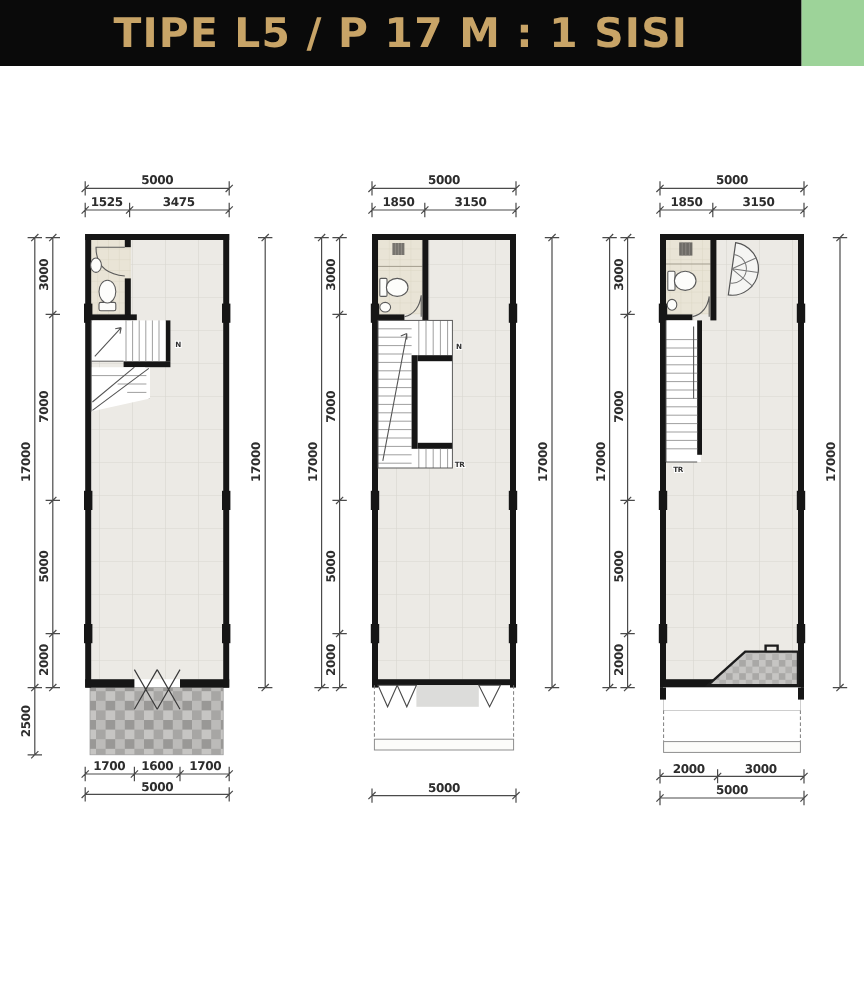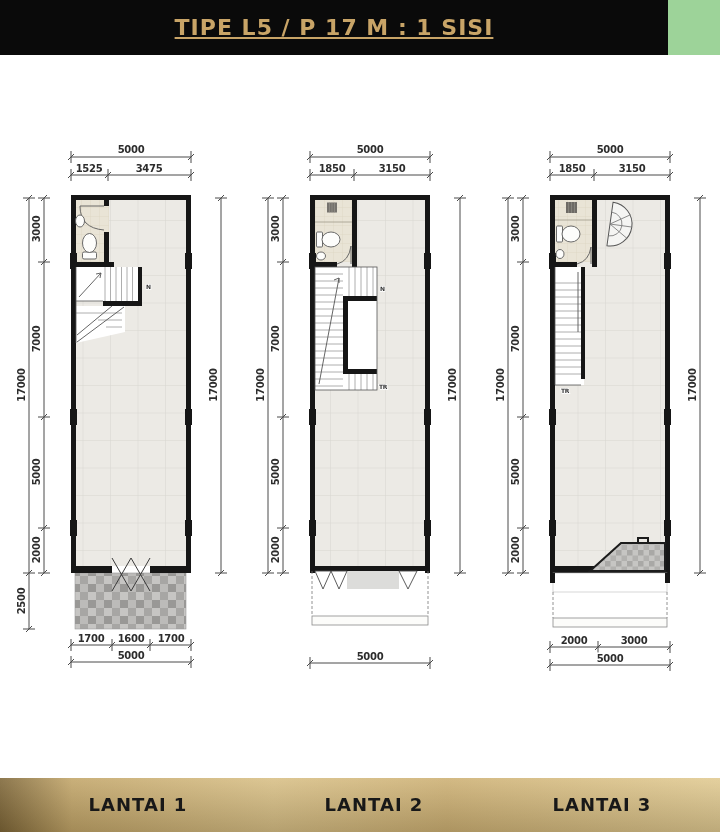--- a/index.html
+++ b/index.html
@@ -1,20 +1,20 @@
 <!DOCTYPE html>
 <html><head>
 <meta charset="utf-8">
 <style>
   html,body{margin:0;padding:0;background:#fff;}
   .page{position:relative;width:720px;height:832px;background:#ffffff;overflow:hidden;
         font-family:"DejaVu Sans",sans-serif;}
   .banner{position:absolute;left:0;top:0;width:668px;height:55px;background:#0a0a0a;
           display:flex;align-items:center;justify-content:center;}
-  .banner-title{color:#c8a467;font-size:22px;font-weight:700;letter-spacing:1px;white-space:nowrap;text-decoration:underline;}
+  .banner-title{color:#c8a467;font-size:34px;font-weight:700;letter-spacing:1px;white-space:nowrap;}
   .accent-green{position:absolute;left:668px;top:0;width:52px;height:55px;background:#9dd399;}
   .plans-svg{position:absolute;left:0;top:0;}
   .footer{position:absolute;left:0;top:778px;width:720px;height:54px;
           background:linear-gradient(180deg,rgba(255,255,255,0.12),rgba(0,0,0,0.16)),
                      linear-gradient(90deg,#7e6637 0%,#c2a568 10%,#d8bf85 38%,#cdb073 62%,#e1ca91 100%);}
   .footer-label{position:absolute;top:0;height:54px;line-height:54px;transform:translateX(-50%);
           color:#181818;font-size:18px;font-weight:700;letter-spacing:1px;white-space:nowrap;}
   
   .wall{fill:#161616;}
   .dimline{stroke:#4a4a4a;stroke-width:1;fill:none;}
@@ -267,19 +267,14 @@
         <text x="519" y="550" transform="rotate(-90 519 550)">2000</text>
         <text x="504" y="385" transform="rotate(-90 504 385)">17000</text>
         <text x="696" y="385" transform="rotate(-90 696 385)">17000</text>
         <text x="574" y="644">2000</text>
         <text x="634" y="644">3000</text>
         <text x="610" y="662">5000</text>
       </g>
     </g>
   </svg>
 
-  <div class="footer">
-    <span class="footer-label" style="left:138px">LANTAI 1</span>
-    <span class="footer-label" style="left:374px">LANTAI 2</span>
-    <span class="footer-label" style="left:602px">LANTAI 3</span>
-  </div>
 
 </div>
 
 </body></html>

